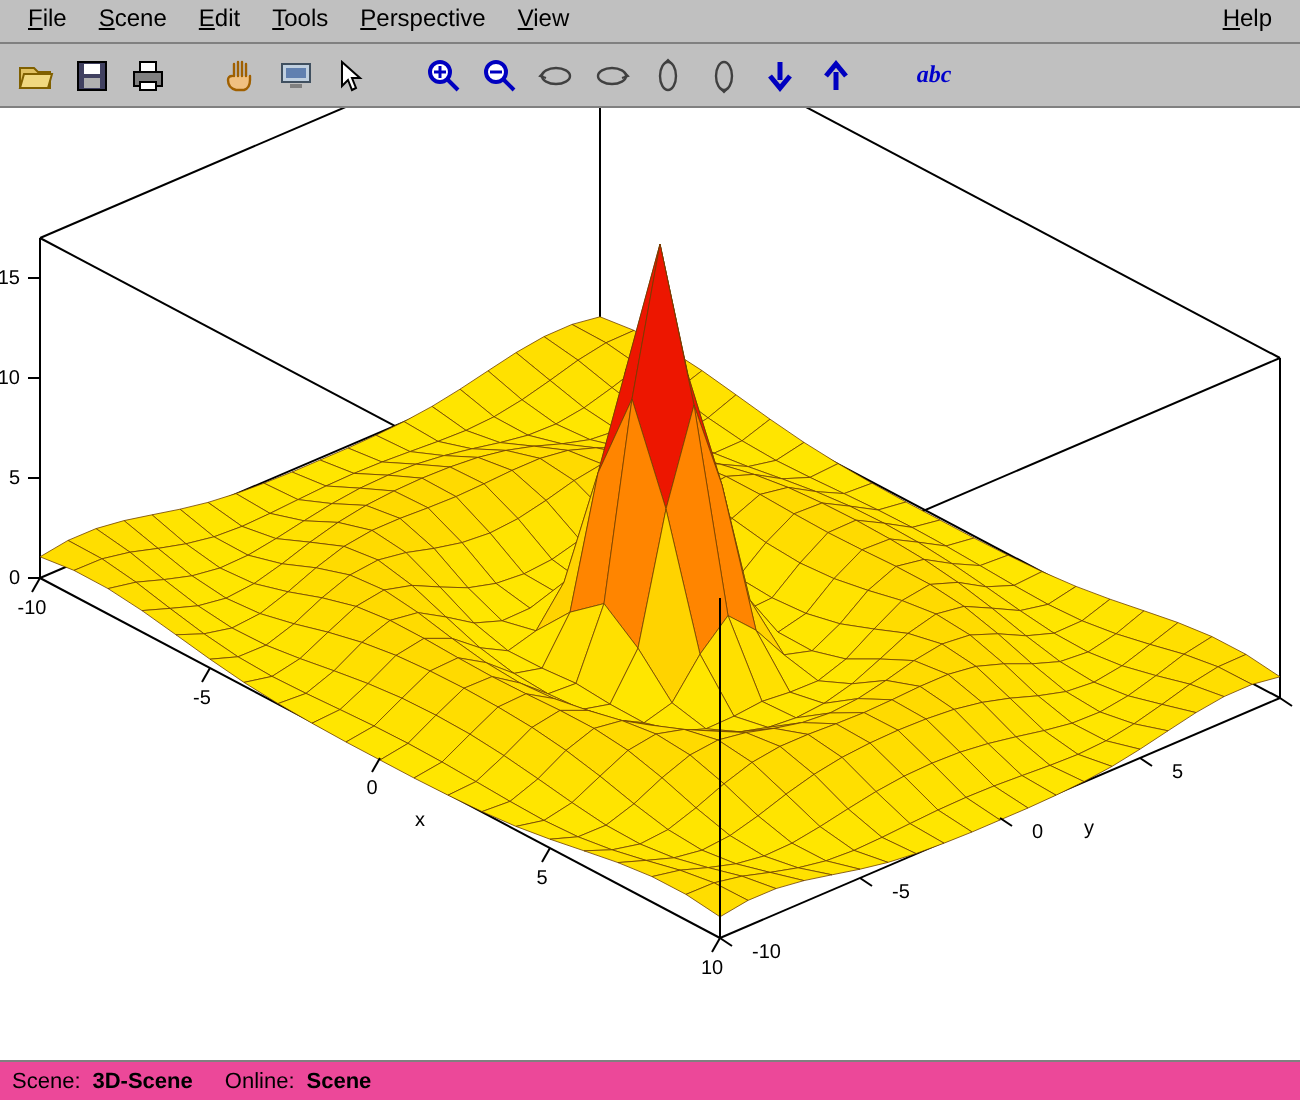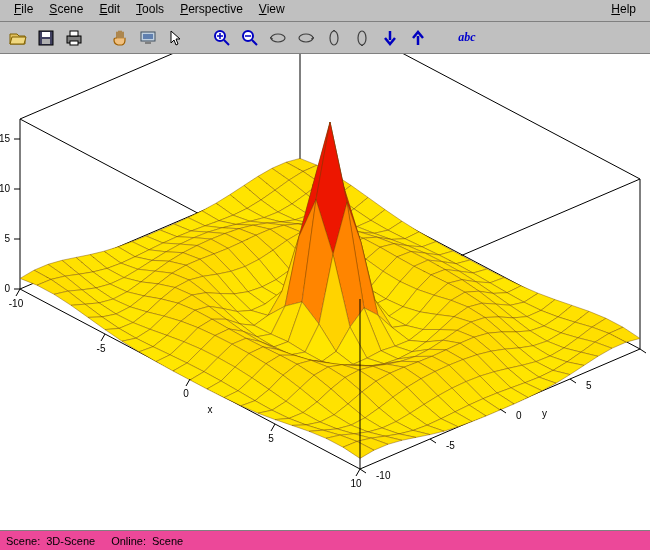--- a/index.html
+++ b/index.html
@@ -72,21 +72,21 @@
     display: flex;
     align-items: center;
     height: 20px;
     background: #ec4899;
     border-top: 1px solid #808080;
     padding: 0 6px;
     font-size: 11px;
     gap: 6px;
   }
   .statusbar .lbl { }
-  .statusbar .val { font-weight: normal; margin-right: 10px; }
+  .statusbar .val { font-weight: bold; margin-right: 10px; }
 </style>
 </head>
 <body>
 
 <div class="menubar">
   <div class="menu-item"><span class="ul">F</span><span>ile</span></div>
   <div class="menu-item"><span class="ul">S</span><span>cene</span></div>
   <div class="menu-item"><span class="ul">E</span><span>dit</span></div>
   <div class="menu-item"><span class="ul">T</span><span>ools</span></div>
   <div class="menu-item"><span class="ul">P</span><span>erspective</span></div>

